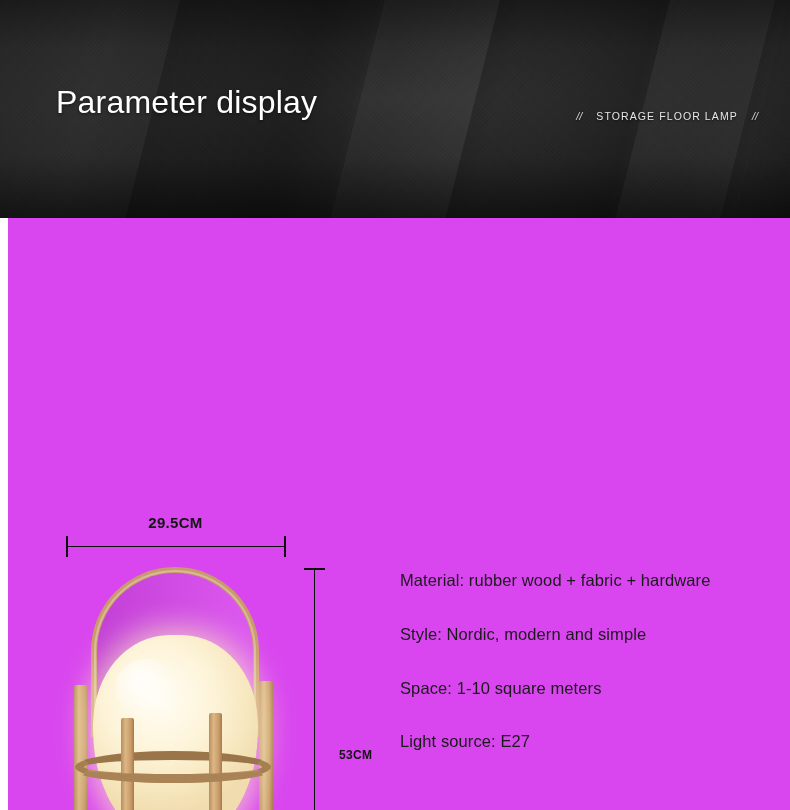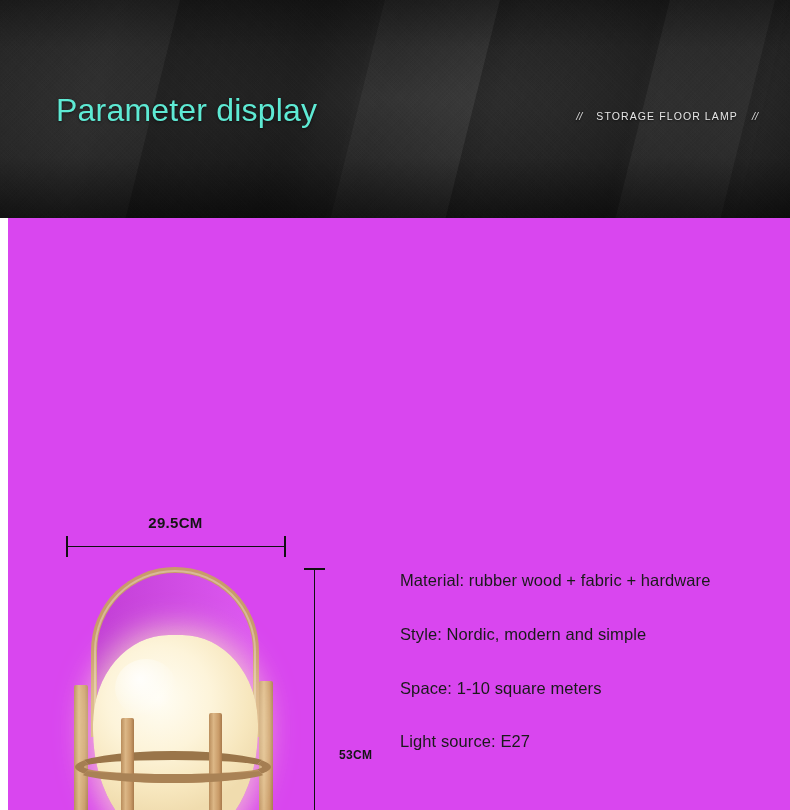--- a/index.html
+++ b/index.html
@@ -43,22 +43,22 @@
       repeating-linear-gradient(45deg,  rgba(255,255,255,.020) 0 1px, rgba(0,0,0,0) 1px 3px),
       repeating-linear-gradient(-45deg, rgba(0,0,0,.060) 0 1px, rgba(0,0,0,0) 1px 3px);
   }
   .banner-vignette {
     position:absolute; inset:0;
     background:
       radial-gradient(ellipse 120% 90% at 50% 45%, rgba(255,255,255,.05), rgba(0,0,0,.30) 78%),
       linear-gradient(to bottom, rgba(0,0,0,.25), rgba(0,0,0,0) 22%, rgba(0,0,0,0) 72%, rgba(0,0,0,.45));
   }
   .banner-title {
-    position:absolute; left:56px; top:92px;
-    font-size:32px; font-weight:400; color:#5eead4;
+    position:absolute; left:56px; top:84px;
+    font-size:32px; font-weight:400; color:#ffffff;
     letter-spacing:.2px; line-height:1.15;
     text-shadow:0 1px 3px rgba(0,0,0,.55);
     white-space:nowrap;
   }
   .banner-tag {
     position:absolute; right:32px; top:110px;
     display:flex; align-items:center; gap:14px;
     color:#e6e6e6; font-size:10.5px; letter-spacing:1.1px;
     white-space:nowrap;
     text-shadow:0 1px 2px rgba(0,0,0,.6);

